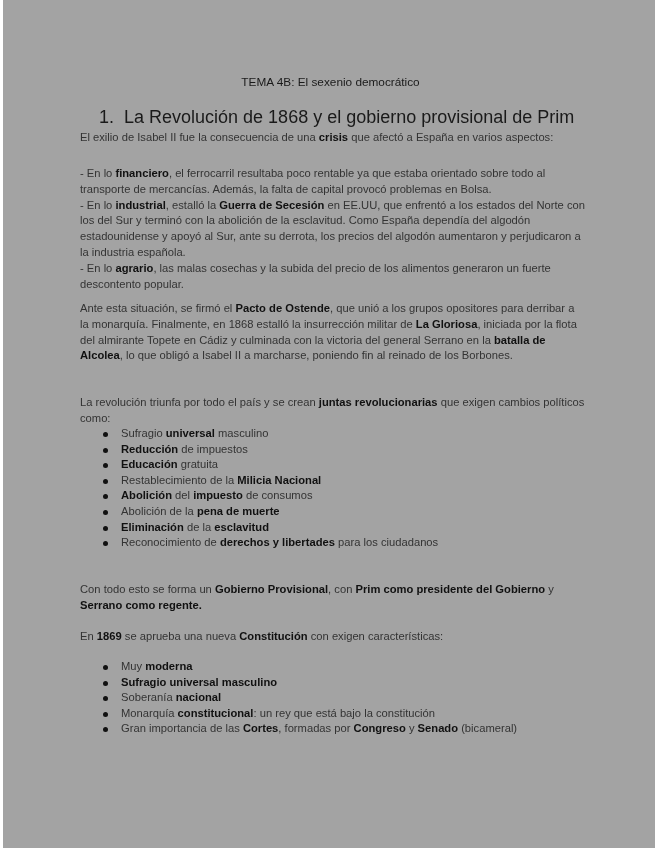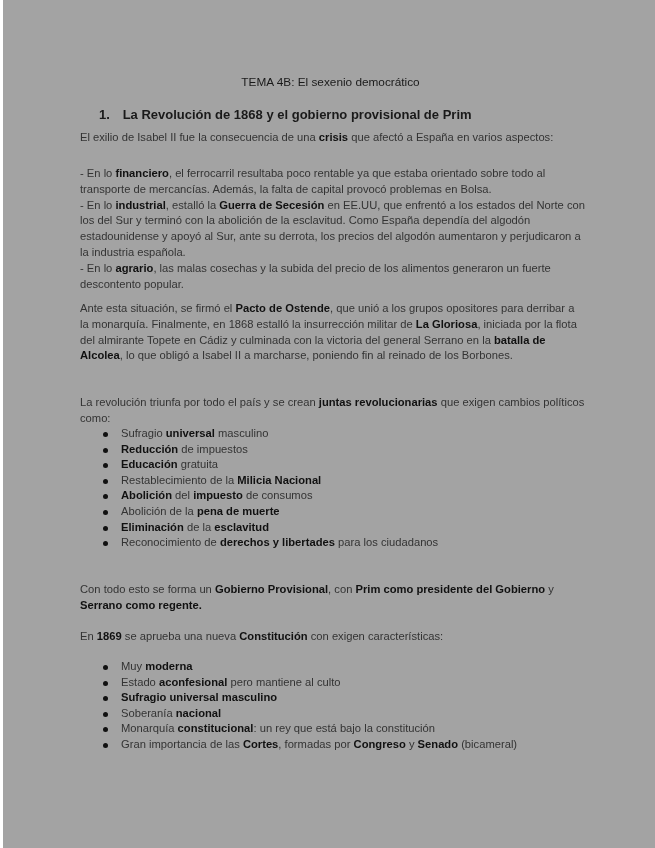--- a/index.html
+++ b/index.html
@@ -1,21 +1,21 @@
 <!DOCTYPE html>
 <html><head>
 <meta charset="utf-8">
 <style>
   html, body { margin: 0; padding: 0; background: #ffffff; }
   body { width: 655px; height: 848px; overflow: hidden; position: relative;
          font-family: "Liberation Sans", sans-serif; color: #2b2b2b; font-size: 11.2px; }
   .page { position: absolute; left: 3px; top: 0; width: 655px; height: 848px; background: #a3a3a3; }
   .title { position: absolute; top: 75px; left: 0; width: 655px; text-align: center;
            font-size: 11.8px; color: #1a1a1a; font-weight: 400; }
-  .h1 { position: absolute; top: 107px; left: 96px; font-size: 13px; font-weight: 700; color: #1a1a1a; }
+  .h1 { position: absolute; top: 107px; left: 96px; font-size: 18px; font-weight: 400; color: #1a1a1a; }
   .h1 .num { display: inline-block; width: 20px; }
   .p { position: absolute; left: 77px; width: 505px; line-height: 15.8px; color: #333; }
   .p b, .li b { color: #111; font-weight: 700; }
   ul.list { position: absolute; left: 77px; margin: 0; padding: 0; list-style: none; }
   .li { position: relative; padding-left: 41px; line-height: 15.6px; color: #333; white-space: nowrap; }
   .li::before { content: ""; position: absolute; left: 23px; top: 6px; width: 5px; height: 5px;
                 border-radius: 50%; background: #111; }
 </style>
 </head>
 <body>
@@ -47,19 +47,18 @@
       <li class="li"><span>Abolición de la </span><b>pena de muerte</b></li>
       <li class="li"><b>Eliminación</b><span> de la </span><b>esclavitud</b></li>
       <li class="li"><span>Reconocimiento de </span><b>derechos y libertades</b><span> para los ciudadanos</span></li>
     </ul>
 
   <p class="p" style="top:582px;margin:0;"><span>Con todo esto se forma un </span><b>Gobierno Provisional</b><span>, con </span><b>Prim como presidente del Gobierno</b><span> y </span><b>Serrano como regente.</b></p>
 
   <p class="p" style="top:629px;margin:0;"><span>En </span><b>1869</b><span> se aprueba una nueva </span><b>Constitución</b><span> con exigen características:</span></p>
   <ul class="list" style="top:659px;">
       <li class="li"><span>Muy </span><b>moderna</b></li>
-      <li class="li"><span>Estado </span><b>aconfesional</b><span> pero mantiene al culto</span></li>
       <li class="li"><b>Sufragio universal masculino</b></li>
       <li class="li"><span>Soberanía </span><b>nacional</b></li>
       <li class="li"><span>Monarquía </span><b>constitucional</b><span>: un rey que está bajo la constitución</span></li>
       <li class="li"><span>Gran importancia de las </span><b>Cortes</b><span>, formadas por </span><b>Congreso</b><span> y </span><b>Senado</b><span> (bicameral)</span></li>
     </ul>
 </div>
 
 </body></html>

